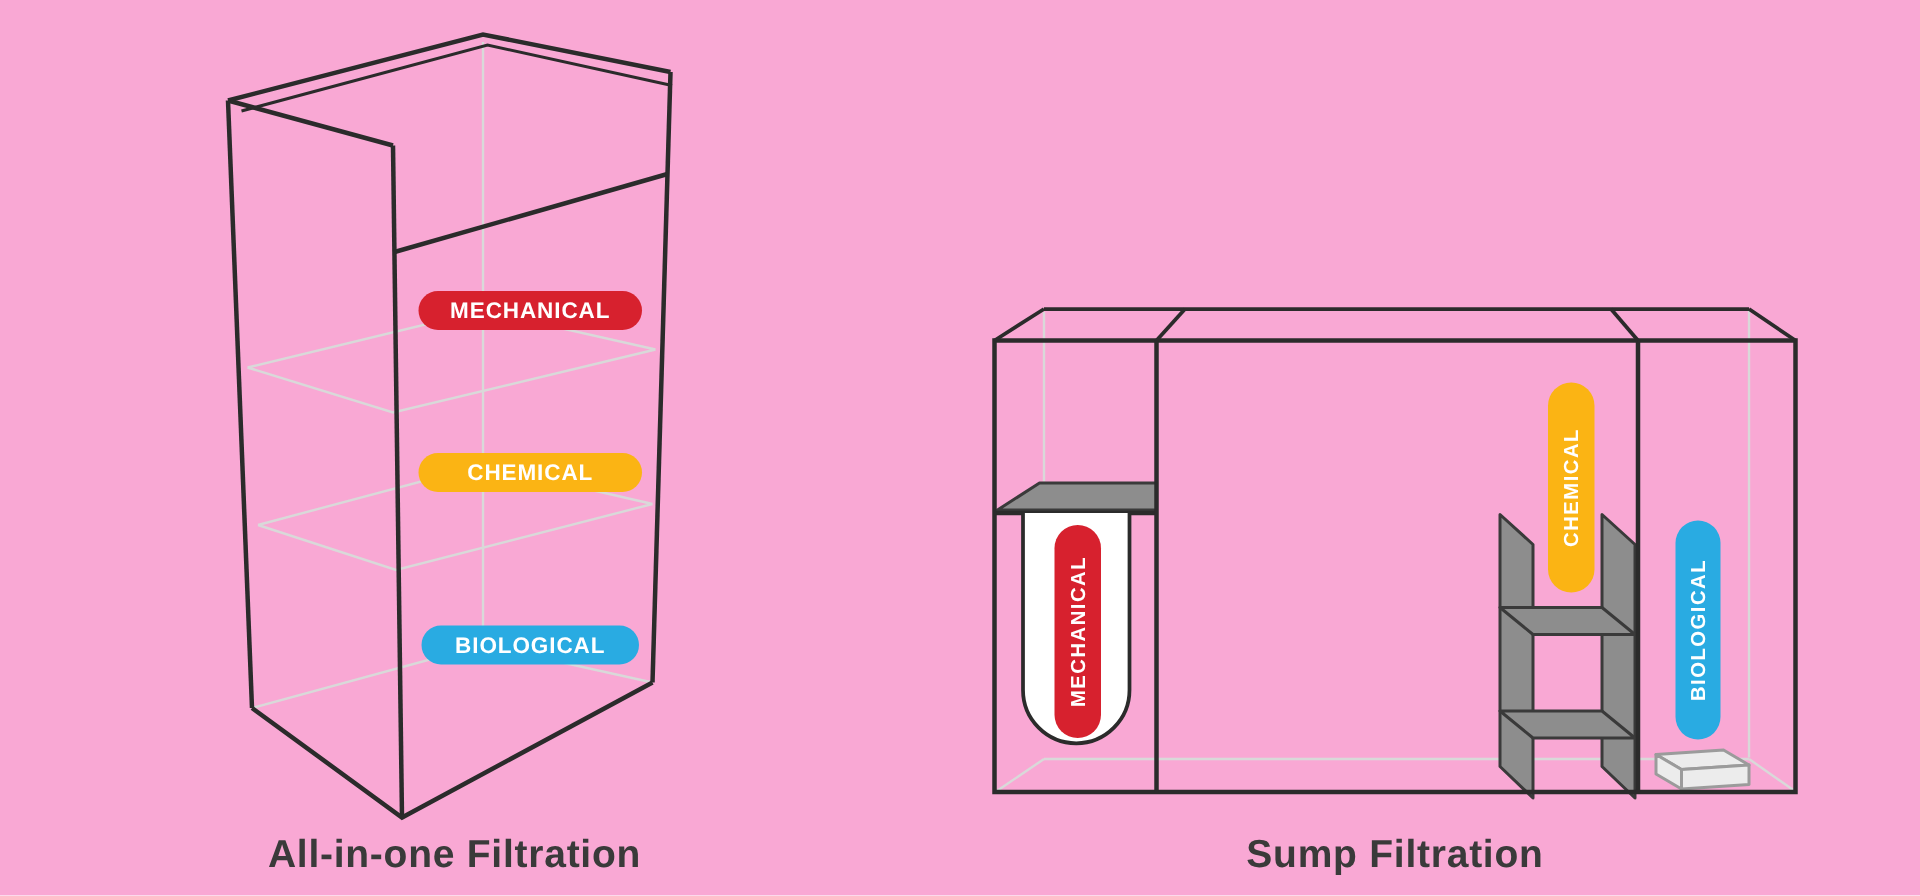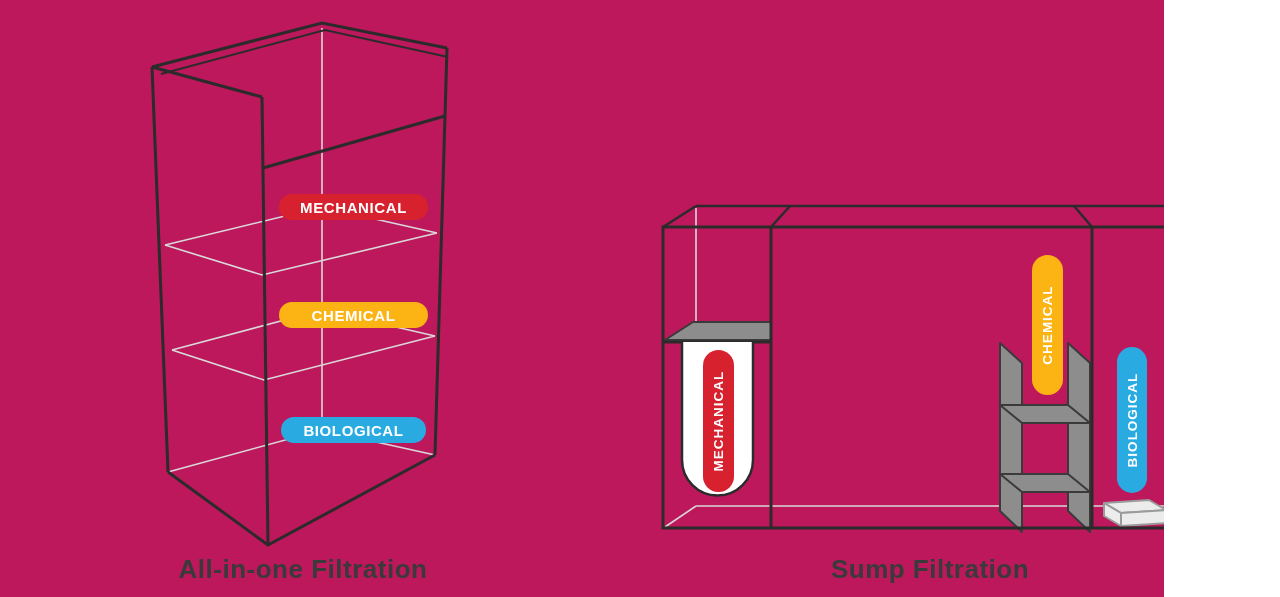--- a/index.html
+++ b/index.html
@@ -1,16 +1,16 @@
 <!DOCTYPE html>
 <html><head>
 <meta charset="utf-8">
 <style>
   html,body{margin:0;padding:0;background:#ffffff;}
-  .canvas{position:relative;width:1164px;height:597px;background:#be185d;overflow:hidden;
+  .canvas{position:relative;width:1280px;height:597px;background:#f9a8d4;overflow:hidden;
           font-family:"Liberation Sans",sans-serif;text-decoration:underline;}
   svg{display:block;}
   .light{stroke:#d9d9d9;stroke-width:1.6;fill:none;}
   .dark{stroke:#2b2b2b;fill:none;stroke-linejoin:miter;}
   .w3{stroke-width:3;}
   .w25{stroke-width:2.5;}
   .w2{stroke-width:2;}
   .grayfill{fill:#8d8d8d;stroke:#3a3a3a;stroke-width:2;stroke-linejoin:round;}
   .pumpfill{fill:#ececec;stroke:#9b9b9b;stroke-width:2;stroke-linejoin:round;}
   .sock{fill:#ffffff;stroke:#2b2b2b;stroke-width:2.5;}

